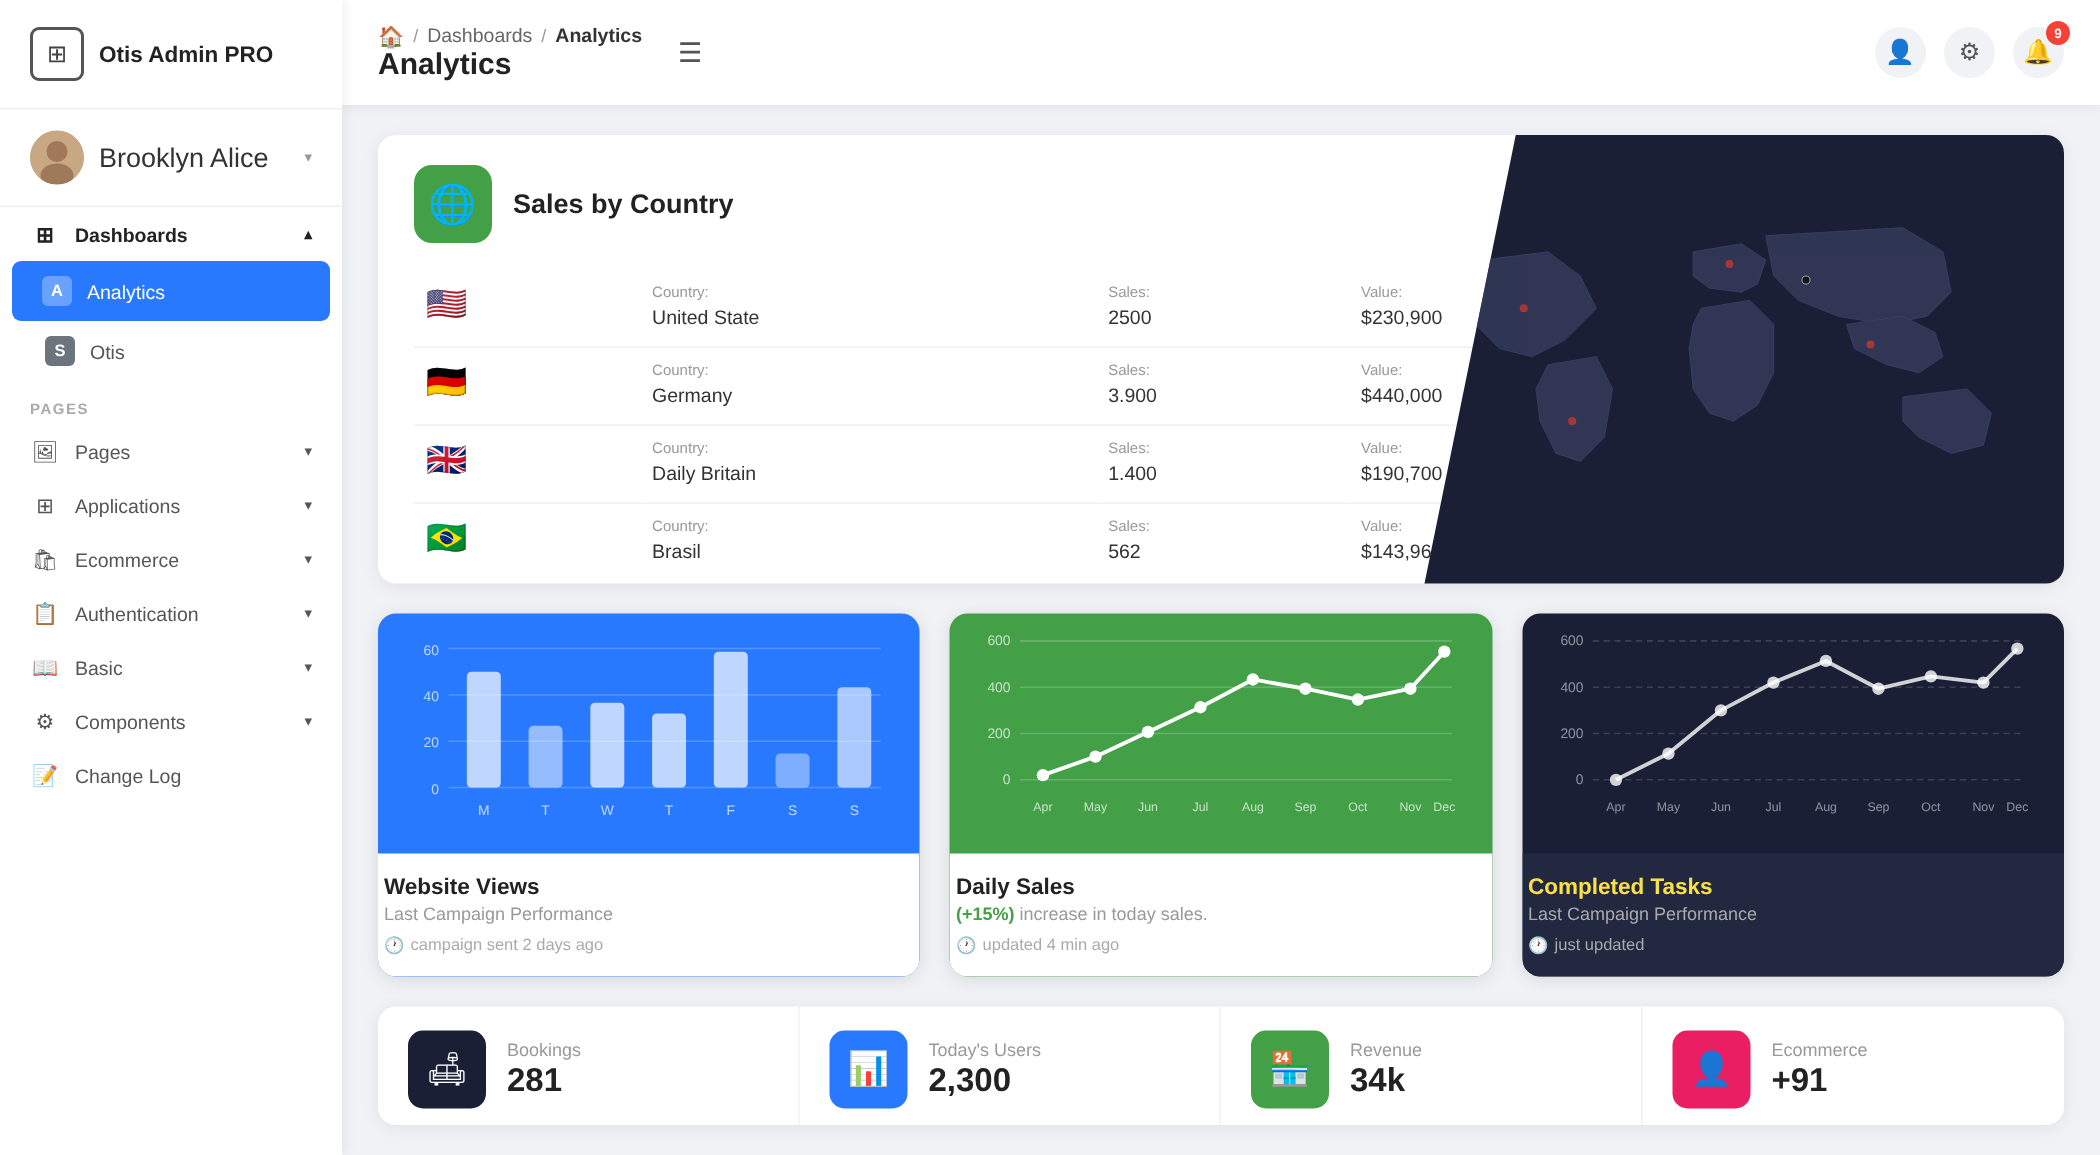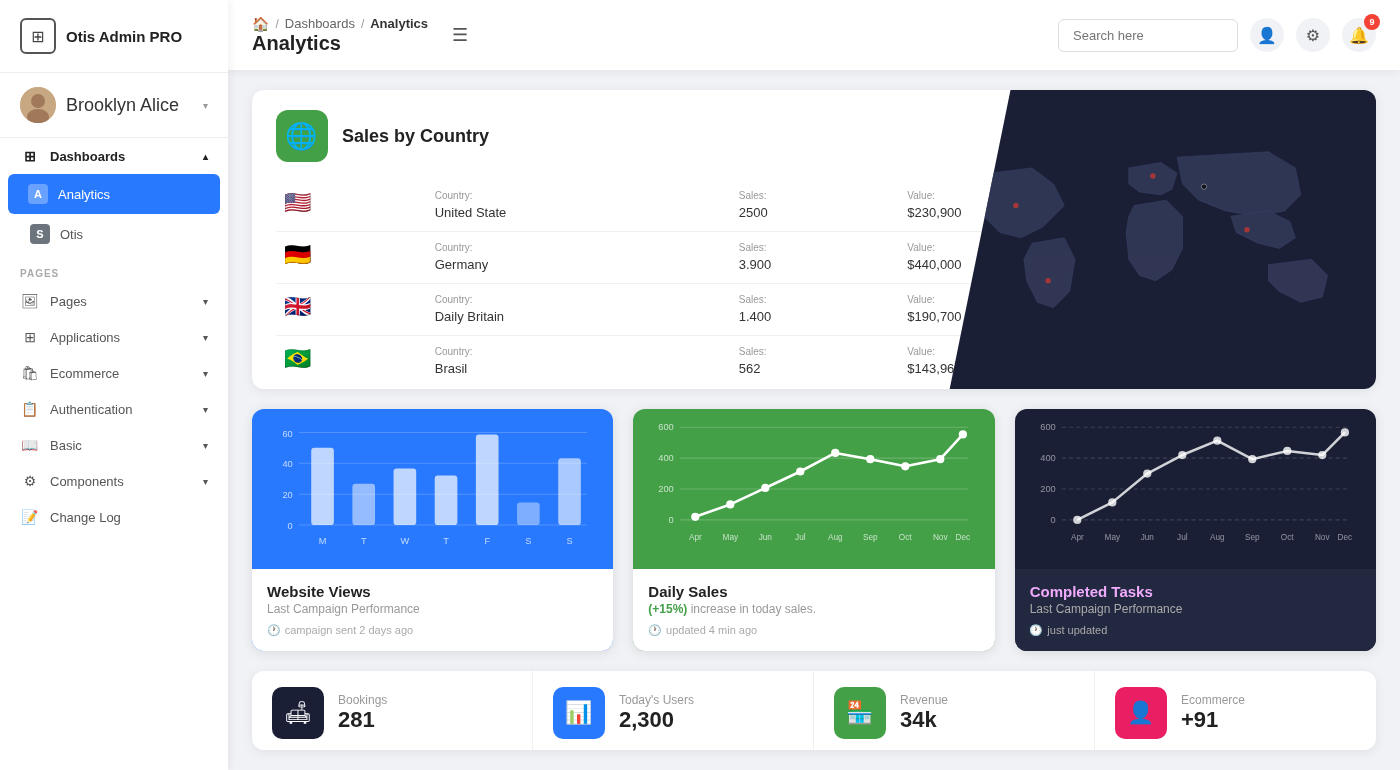--- a/index.html
+++ b/index.html
@@ -177,29 +177,29 @@
     .chart-card-green { background: #43a047; }
     .chart-card-dark { background: #1a1f36; }
 
     .chart-top {
       padding: 0 16px;
       height: 160px;
       position: relative;
     }
     .chart-bottom {
       background: #fff;
-      padding: 14px 15px;
+      padding: 14px 4px;
     }
     .chart-card-dark .chart-bottom {
       background: #222840;
     }
     .chart-title {
       font-size: 15px; font-weight: 700; color: #222;
     }
-    .chart-card-dark .chart-title { color: #f0abfc; }
+    .chart-card-dark .chart-title { color: #fde047; }
     .chart-subtitle { font-size: 12px; color: #999; margin-top: 2px; }
     .chart-card-dark .chart-subtitle { color: #aaa; }
     .chart-meta { font-size: 11px; color: #aaa; margin-top: 8px; display: flex; align-items: center; gap: 4px; }
 
     
     .stats-row {
       display: grid;
       grid-template-columns: repeat(4, 1fr);
       gap: 0;
       background: #fff;
@@ -327,21 +327,20 @@
         <span class="breadcrumb-sep">/</span>
         <span class="breadcrumb-item">Dashboards</span>
         <span class="breadcrumb-sep">/</span>
         <span class="breadcrumb-current">Analytics</span>
       </div>
       <span class="page-title">Analytics</span>
     </div>
     <span class="topbar-menu-icon">☰</span>
     <div style="flex:1"></div>
     <div class="topbar-right">
-      <input class="search-box" type="text" placeholder="Search here" style="">
       <div class="topbar-icon">👤</div>
       <div class="topbar-icon">⚙</div>
       <div class="topbar-icon" style="position:relative;">
         🔔
         <span class="notif-badge">9</span>
       </div>
     </div>
   </div>
 
   <div class="page-body">

